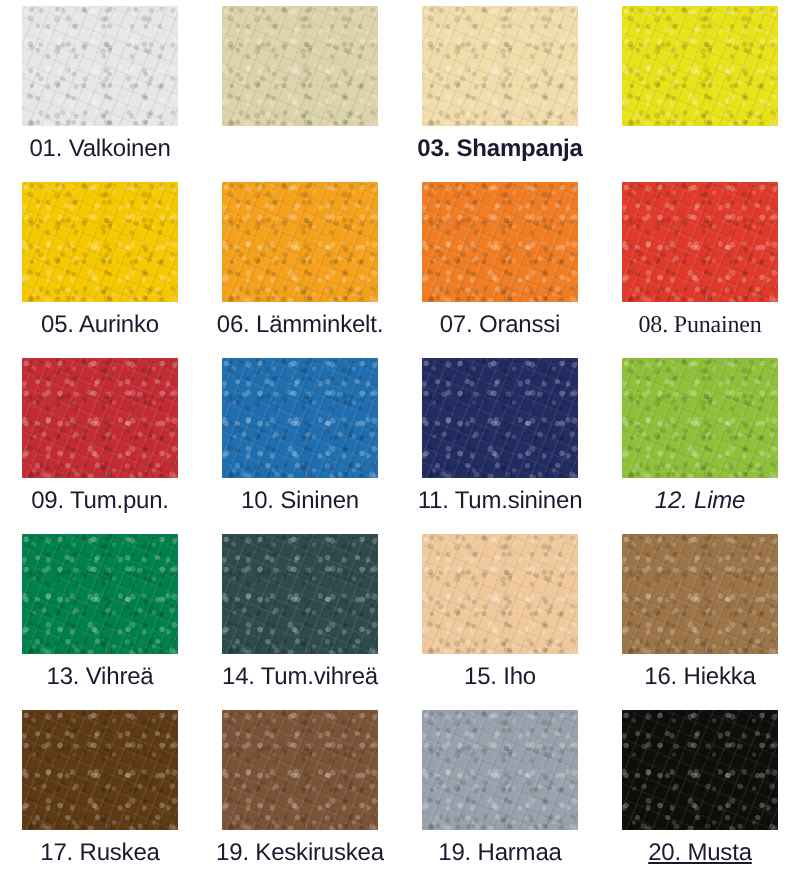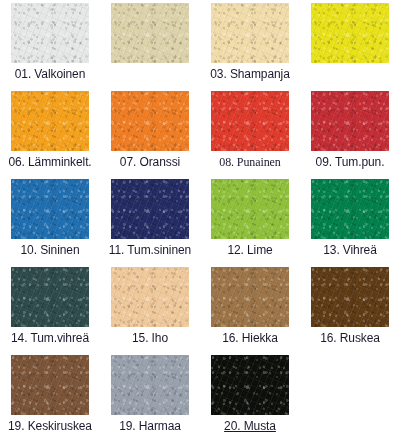--- a/index.html
+++ b/index.html
@@ -101,24 +101,28 @@
 <div id="swatch-grid">
     <div class="swatch-cell">
       <div class="swatch-chip" style="background-color: rgb(230, 231, 231);"></div>
       <div class="swatch-label" style="color: rgb(26, 26, 46);">01. Valkoinen</div>
     </div>
     <div class="swatch-cell">
       <div class="swatch-chip" style="background-color: rgb(221, 211, 171);"></div>
     </div>
     <div class="swatch-cell">
       <div class="swatch-chip" style="background-color: rgb(241, 220, 170);"></div>
-      <div class="swatch-label" style="color: rgb(26, 26, 46);">03. Shampanja</div>
+      <div class="swatch-label" style="color: rgb(26, 26, 46); font-weight: bold;">03. Shampanja</div>
     </div>
     <div class="swatch-cell">
       <div class="swatch-chip" style="background-color: rgb(233, 226, 24);"></div>
+    </div>
+    <div class="swatch-cell">
+      <div class="swatch-chip" style="background-color: rgb(246, 200, 0);"></div>
+      <div class="swatch-label" style="color: rgb(26, 26, 46);">05. Aurinko</div>
     </div>
     <div class="swatch-cell">
       <div class="swatch-chip" style="background-color: rgb(245, 161, 27);"></div>
       <div class="swatch-label" style="color: rgb(26, 26, 46);">06. Lämminkelt.</div>
     </div>
     <div class="swatch-cell">
       <div class="swatch-chip" style="background-color: rgb(240, 125, 35);"></div>
       <div class="swatch-label" style="color: rgb(26, 26, 46);">07. Oranssi</div>
     </div>
     <div class="swatch-cell">
@@ -132,41 +136,41 @@
     <div class="swatch-cell">
       <div class="swatch-chip" style="background-color: rgb(31, 110, 176);"></div>
       <div class="swatch-label" style="color: rgb(26, 26, 46);">10. Sininen</div>
     </div>
     <div class="swatch-cell">
       <div class="swatch-chip" style="background-color: rgb(35, 43, 99);"></div>
       <div class="swatch-label" style="color: rgb(26, 26, 46);">11. Tum.sininen</div>
     </div>
     <div class="swatch-cell">
       <div class="swatch-chip" style="background-color: rgb(143, 192, 58);"></div>
-      <div class="swatch-label" style="color: rgb(26, 26, 46);">12. Lime</div>
+      <div class="swatch-label" style="color: rgb(26, 26, 46); font-style: italic;">12. Lime</div>
     </div>
     <div class="swatch-cell">
       <div class="swatch-chip" style="background-color: rgb(0, 128, 74);"></div>
       <div class="swatch-label" style="color: rgb(26, 26, 46);">13. Vihreä</div>
     </div>
     <div class="swatch-cell">
       <div class="swatch-chip" style="background-color: rgb(46, 75, 75);"></div>
       <div class="swatch-label" style="color: rgb(26, 26, 46);">14. Tum.vihreä</div>
     </div>
     <div class="swatch-cell">
       <div class="swatch-chip" style="background-color: rgb(240, 201, 155);"></div>
       <div class="swatch-label" style="color: rgb(26, 26, 46);">15. Iho</div>
     </div>
     <div class="swatch-cell">
       <div class="swatch-chip" style="background-color: rgb(156, 116, 71);"></div>
       <div class="swatch-label" style="color: rgb(26, 26, 46);">16. Hiekka</div>
     </div>
     <div class="swatch-cell">
       <div class="swatch-chip" style="background-color: rgb(95, 59, 21);"></div>
-      <div class="swatch-label" style="color: rgb(26, 26, 46);">16. Ruskea</div>
+      <div class="swatch-label" style="color: rgb(26, 26, 46);">17. Ruskea</div>
     </div>
     <div class="swatch-cell">
       <div class="swatch-chip" style="background-color: rgb(123, 84, 55);"></div>
       <div class="swatch-label" style="color: rgb(26, 26, 46);">19. Keskiruskea</div>
     </div>
     <div class="swatch-cell">
       <div class="swatch-chip" style="background-color: rgb(152, 161, 172);"></div>
       <div class="swatch-label" style="color: rgb(26, 26, 46);">19. Harmaa</div>
     </div>
     <div class="swatch-cell">

